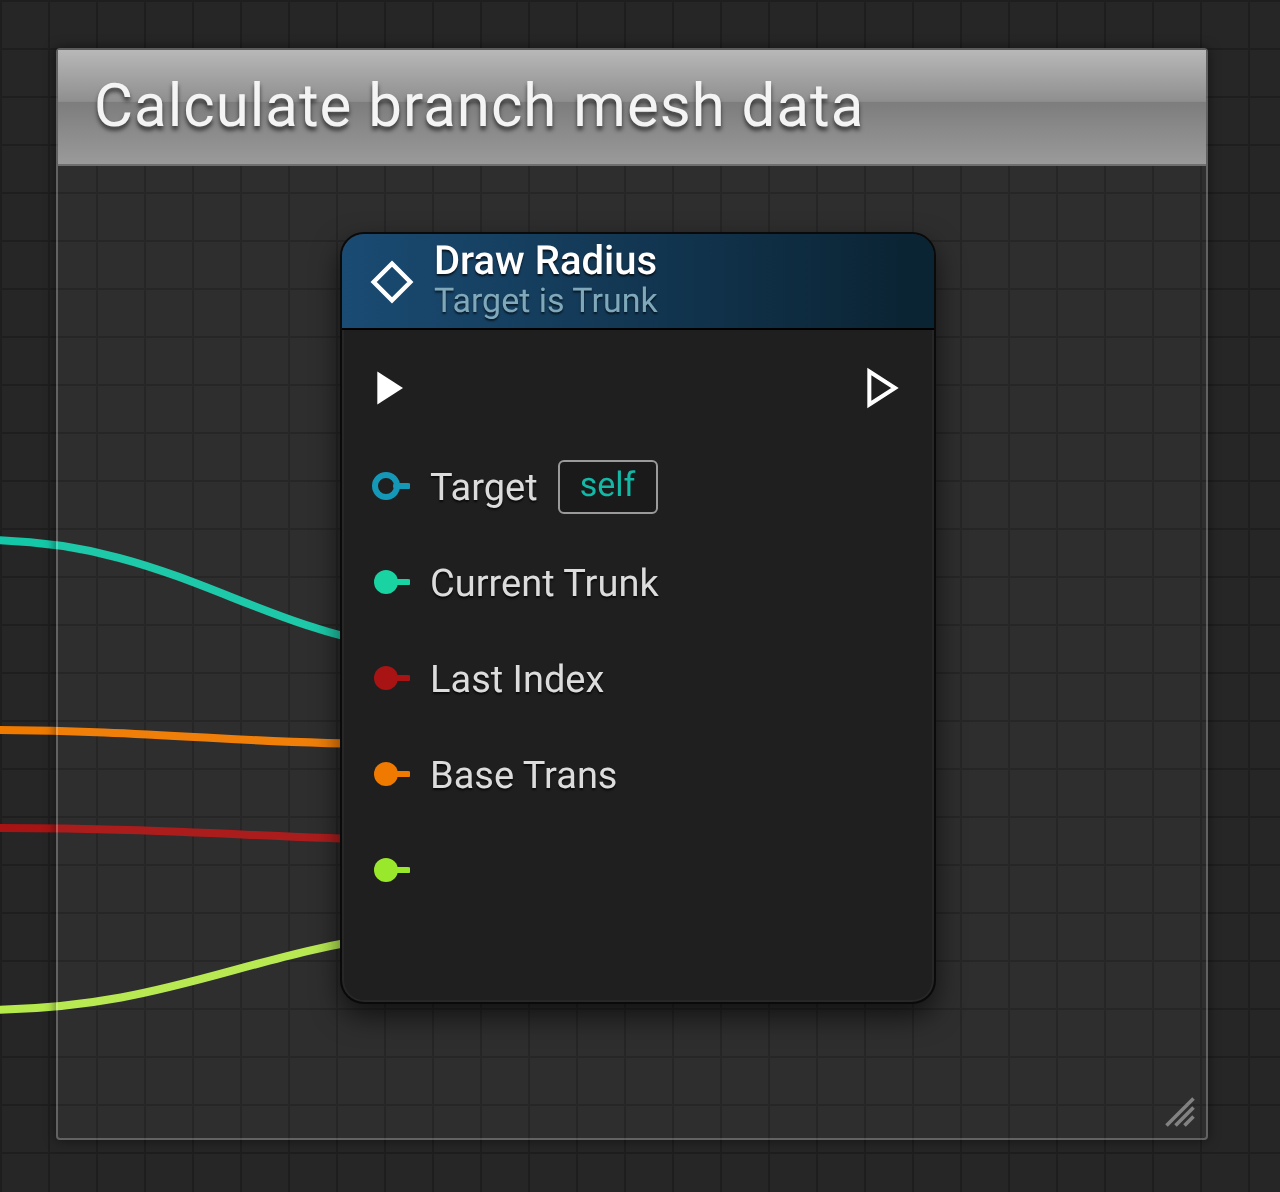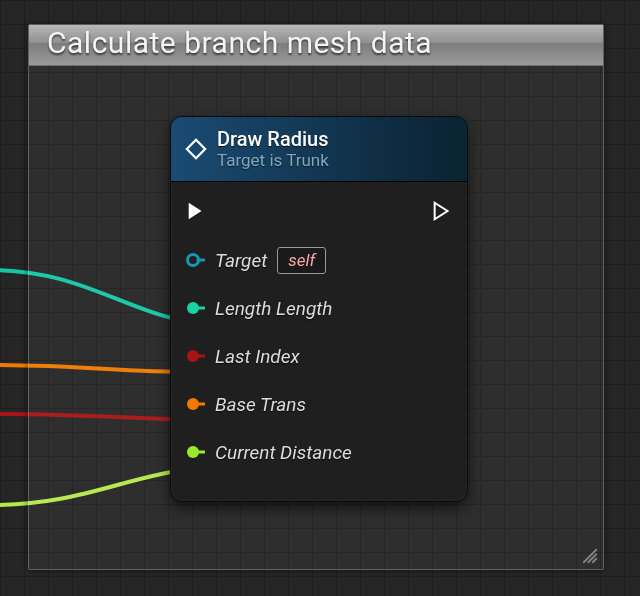--- a/index.html
+++ b/index.html
@@ -32,24 +32,24 @@
   .comment-box {
     position: absolute;
     left: 28px; top: 24px;
     width: 576px; height: 546px;
     background: rgba(255,255,255,0.04);
     border: 1px solid rgba(255,255,255,0.25);
     border-radius: 2px;
     box-shadow: 0 0 6px rgba(0,0,0,0.5);
   }
   .comment-header {
-    height: 41px;
+    height: 58px;
     background: linear-gradient(#b8b8b8,#8f8f8f 45%,#7d7d7d 46%,#9a9a9a);
     border-bottom: 1px solid rgba(0,0,0,0.4);
-    display: flex; align-items: flex-start;
+    display: flex; align-items: center;
     padding: 0 18px;
   }
   .comment-title {
     color: #f4f4f4;
     font-size: 30px;
     font-weight: 400;
     text-shadow: 0 2px 2px rgba(0,0,0,0.6);
     letter-spacing: 0.5px;
   }
   .resize-grip {
@@ -62,57 +62,57 @@
     position: absolute;
     left: 170px; top: 116px;
     width: 298px; height: 386px;
     background: #1f1f1f;
     border: 1px solid #0a0a0a;
     border-radius: 12px;
     box-shadow: 0 6px 14px rgba(0,0,0,0.6), inset 0 0 0 1px rgba(255,255,255,0.04);
     overflow: hidden;
   }
   .node-header {
-    height: 65px;
+    height: 48px;
     background: linear-gradient(90deg,#1a4b73 0%,#0b2434 95%);
     border-bottom: 1px solid #000;
     display: flex; align-items: center;
     padding: 0 14px;
   }
   .node-header-icon {
     width: 22px; height: 22px;
     margin-right: 10px;
     display:flex; align-items:center; justify-content:center;
   }
   .node-header-texts { display:flex; flex-direction:column; line-height:1.15; }
   .node-title {
     color: #fff; font-size: 20px; font-weight: 500;
     text-shadow: 0 1px 1px rgba(0,0,0,.7);
   }
   .node-subtitle {
     color: #7fa9bb; font-size: 17px; 
     text-shadow: 0 1px 1px rgba(0,0,0,.6);
   }
 
-  .node-body { padding: 10px 14px 14px; font-style: italic; }
+  .node-body { padding: 10px 14px 14px; }
   .exec-row {
     display:flex; justify-content:space-between; align-items:center;
     height: 38px; margin-bottom: 6px;
   }
   .pin-row {
     display:flex; align-items:center;
     height: 48px; gap: 10px;
   }
   .pin-label {
     color: #dcdcdc; font-size: 19px;
     text-shadow: 0 1px 1px rgba(0,0,0,.7);
   }
   .self-box {
     border: 1px solid #9a9a9a;
-    color: #fca5a5;
+    color: #14b8a6;
     font-size: 17px;
     padding: 2px 10px 3px;
     border-radius: 3px;
     background: rgba(0,0,0,0.15);
   }
   .pin-icon { width:20px; height:20px; display:block; }
   .exec-pin { width:22px; height:22px; }
 
   .exec-in  { color:#fff; }
   .exec-out { color:#fff; }
@@ -180,21 +180,21 @@
       <span class="self-box">self</span>
     </div>
 
     <div class="pin-row">
       <span class="pin-icon">
         <svg viewBox="0 0 20 20" width="20" height="20">
           <circle cx="8" cy="10" r="6" fill="#19d3a2"></circle>
           <path d="M13 10 L19 10" stroke="#19d3a2" stroke-width="3" stroke-linecap="round"></path>
         </svg>
       </span>
-      <span class="pin-label">Length Length</span>
+      <span class="pin-label">Current Trunk</span>
     </div>
 
     <div class="pin-row">
       <span class="pin-icon">
         <svg viewBox="0 0 20 20" width="20" height="20">
           <circle cx="8" cy="10" r="6" fill="#a81414"></circle>
           <path d="M13 10 L19 10" stroke="#a81414" stroke-width="3" stroke-linecap="round"></path>
         </svg>
       </span>
       <span class="pin-label">Last Index</span>
@@ -210,17 +210,16 @@
       <span class="pin-label">Base Trans</span>
     </div>
 
     <div class="pin-row">
       <span class="pin-icon">
         <svg viewBox="0 0 20 20" width="20" height="20">
           <circle cx="8" cy="10" r="6" fill="#9ae82c"></circle>
           <path d="M13 10 L19 10" stroke="#9ae82c" stroke-width="3" stroke-linecap="round"></path>
         </svg>
       </span>
-      <span class="pin-label">Current Distance</span>
     </div>
 
   </div>
 </div>
 
 </body></html>

